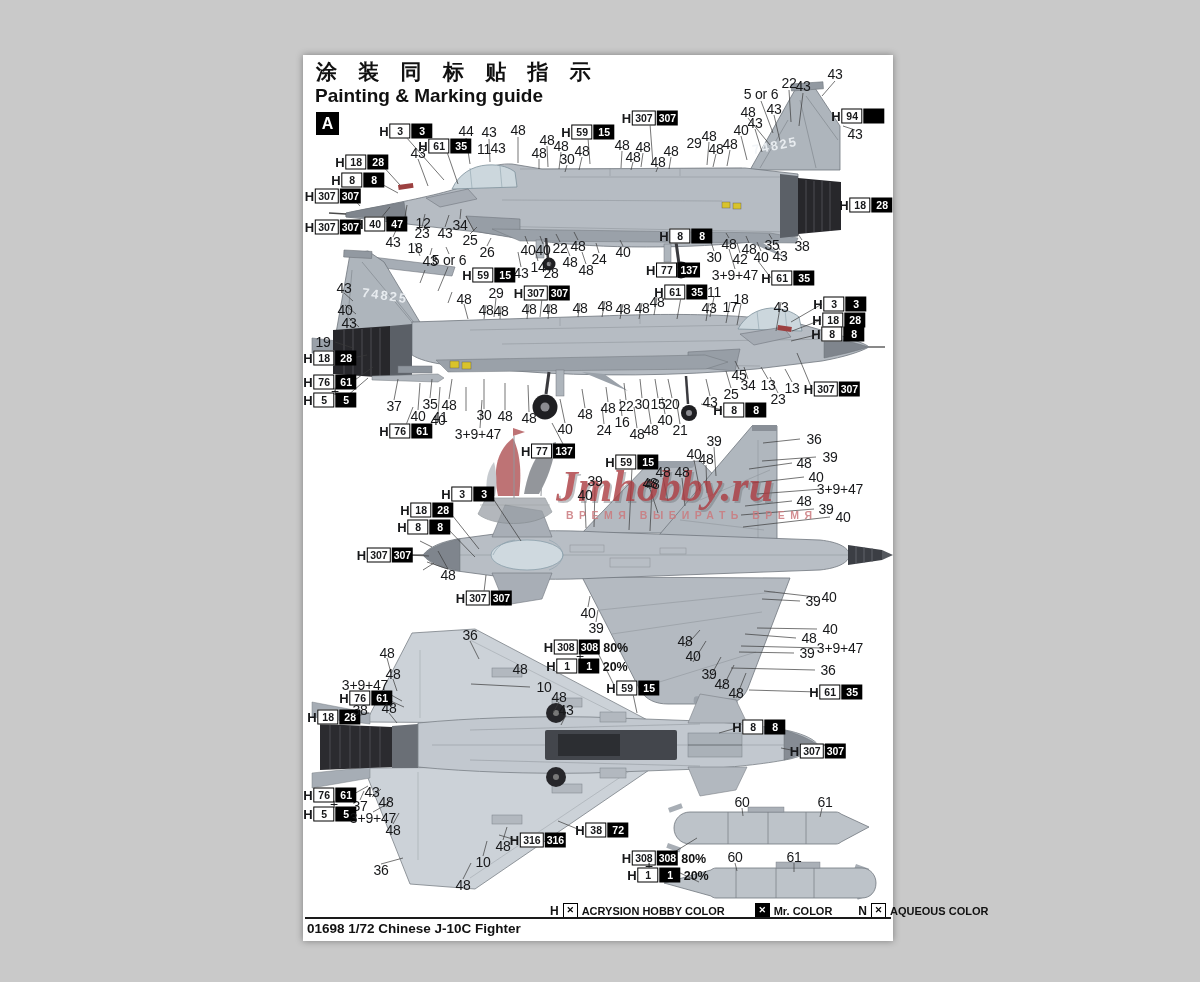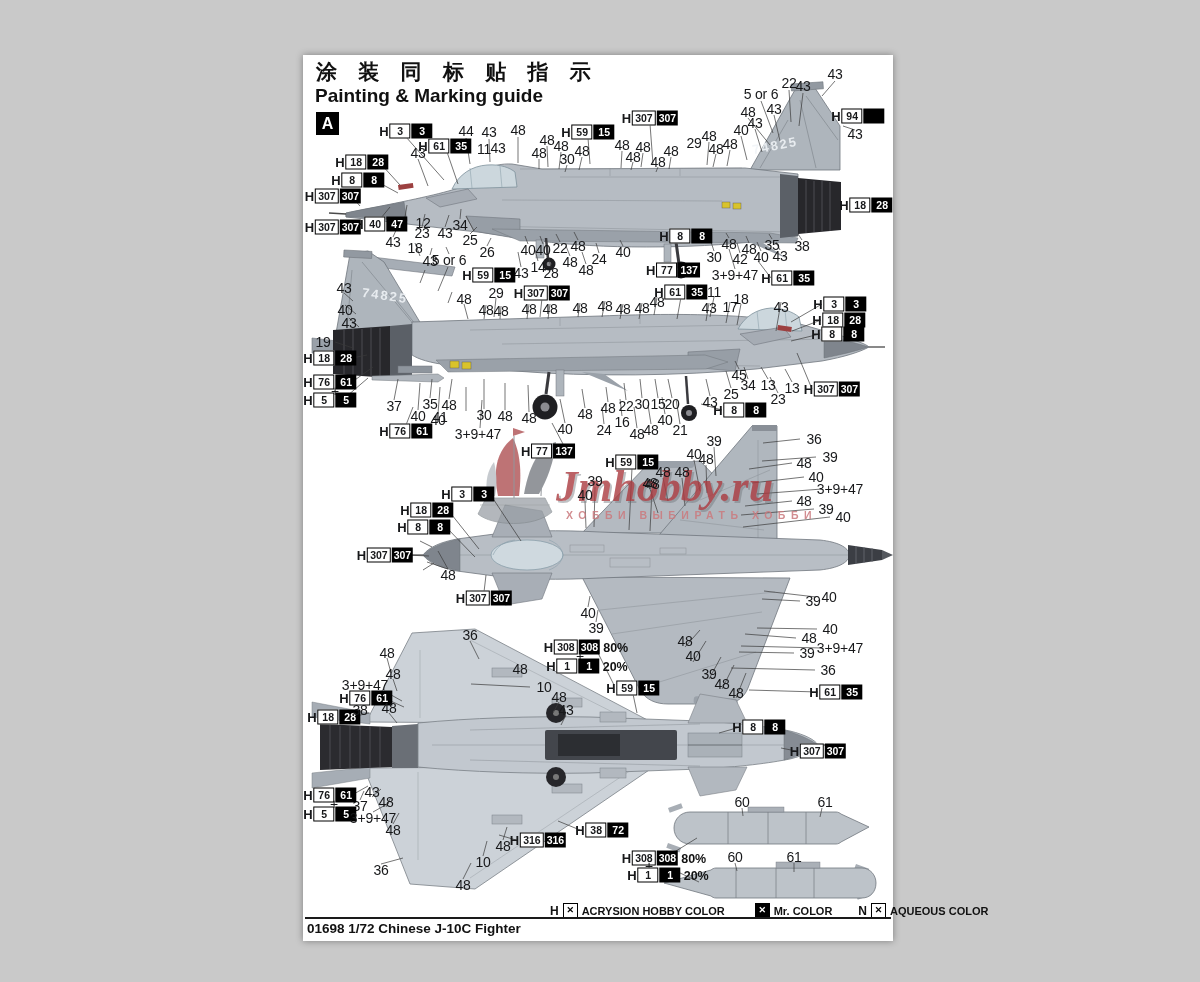--- a/index.html
+++ b/index.html
@@ -194,21 +194,21 @@
 </svg>
 
 <div class="abs title-cn">涂 装 同 标 贴 指 示</div>
 <div class="abs title-en">Painting &amp; Marking guide</div>
 <div class="abs section-badge">A</div>
 
 <span class="tailnum a">74825</span>
 <span class="tailnum b">74825</span>
 
 <div class="abs wm-brand">Jmhobby.ru</div>
-<div class="abs wm-tagline">ХОББИ ВЫБИРАТЬ ХОББИ</div>
+<div class="abs wm-tagline">ВРЕМЯ ВЫБИРАТЬ ВРЕМЯ</div>
 
 <div id="callouts">
     <div class="co chip" style="left: 406px; top: 131px;">
       <span class="hp">H</span>
       <span class="wb">3</span>
       <span class="bb">3</span>
     </div>
     <div class="co chip" style="left: 445px; top: 146px;">
       <span class="hp">H</span>
       <span class="wb">61</span>

